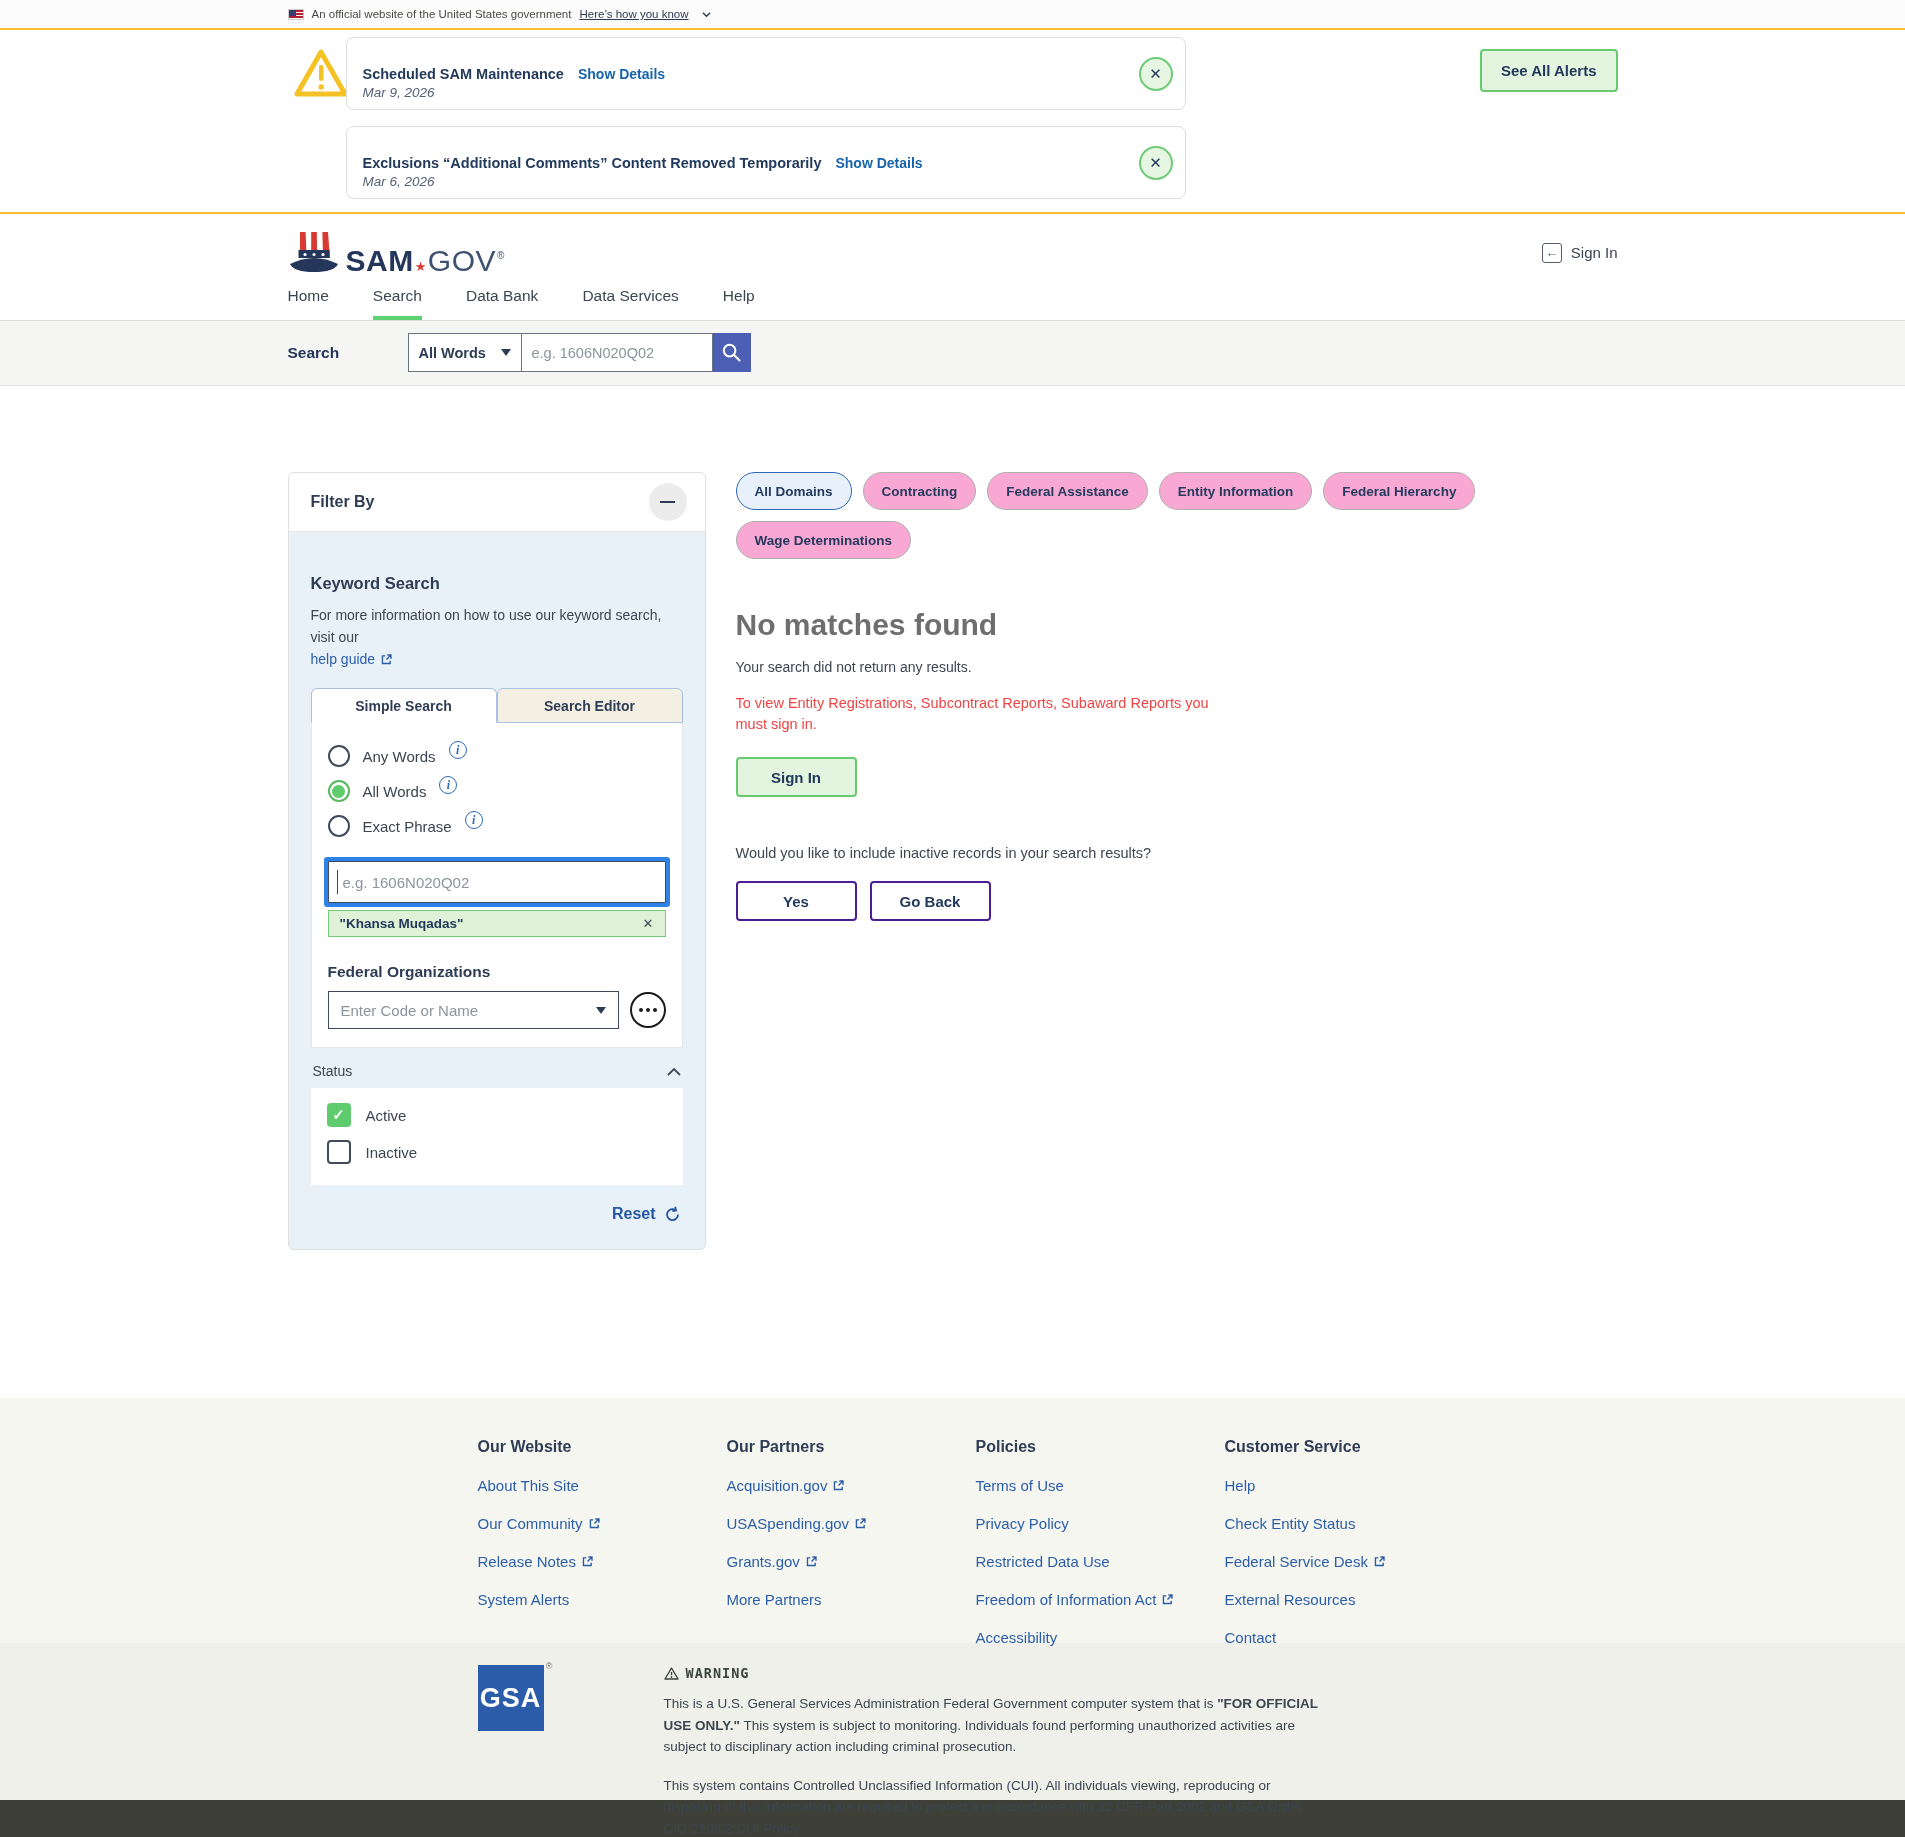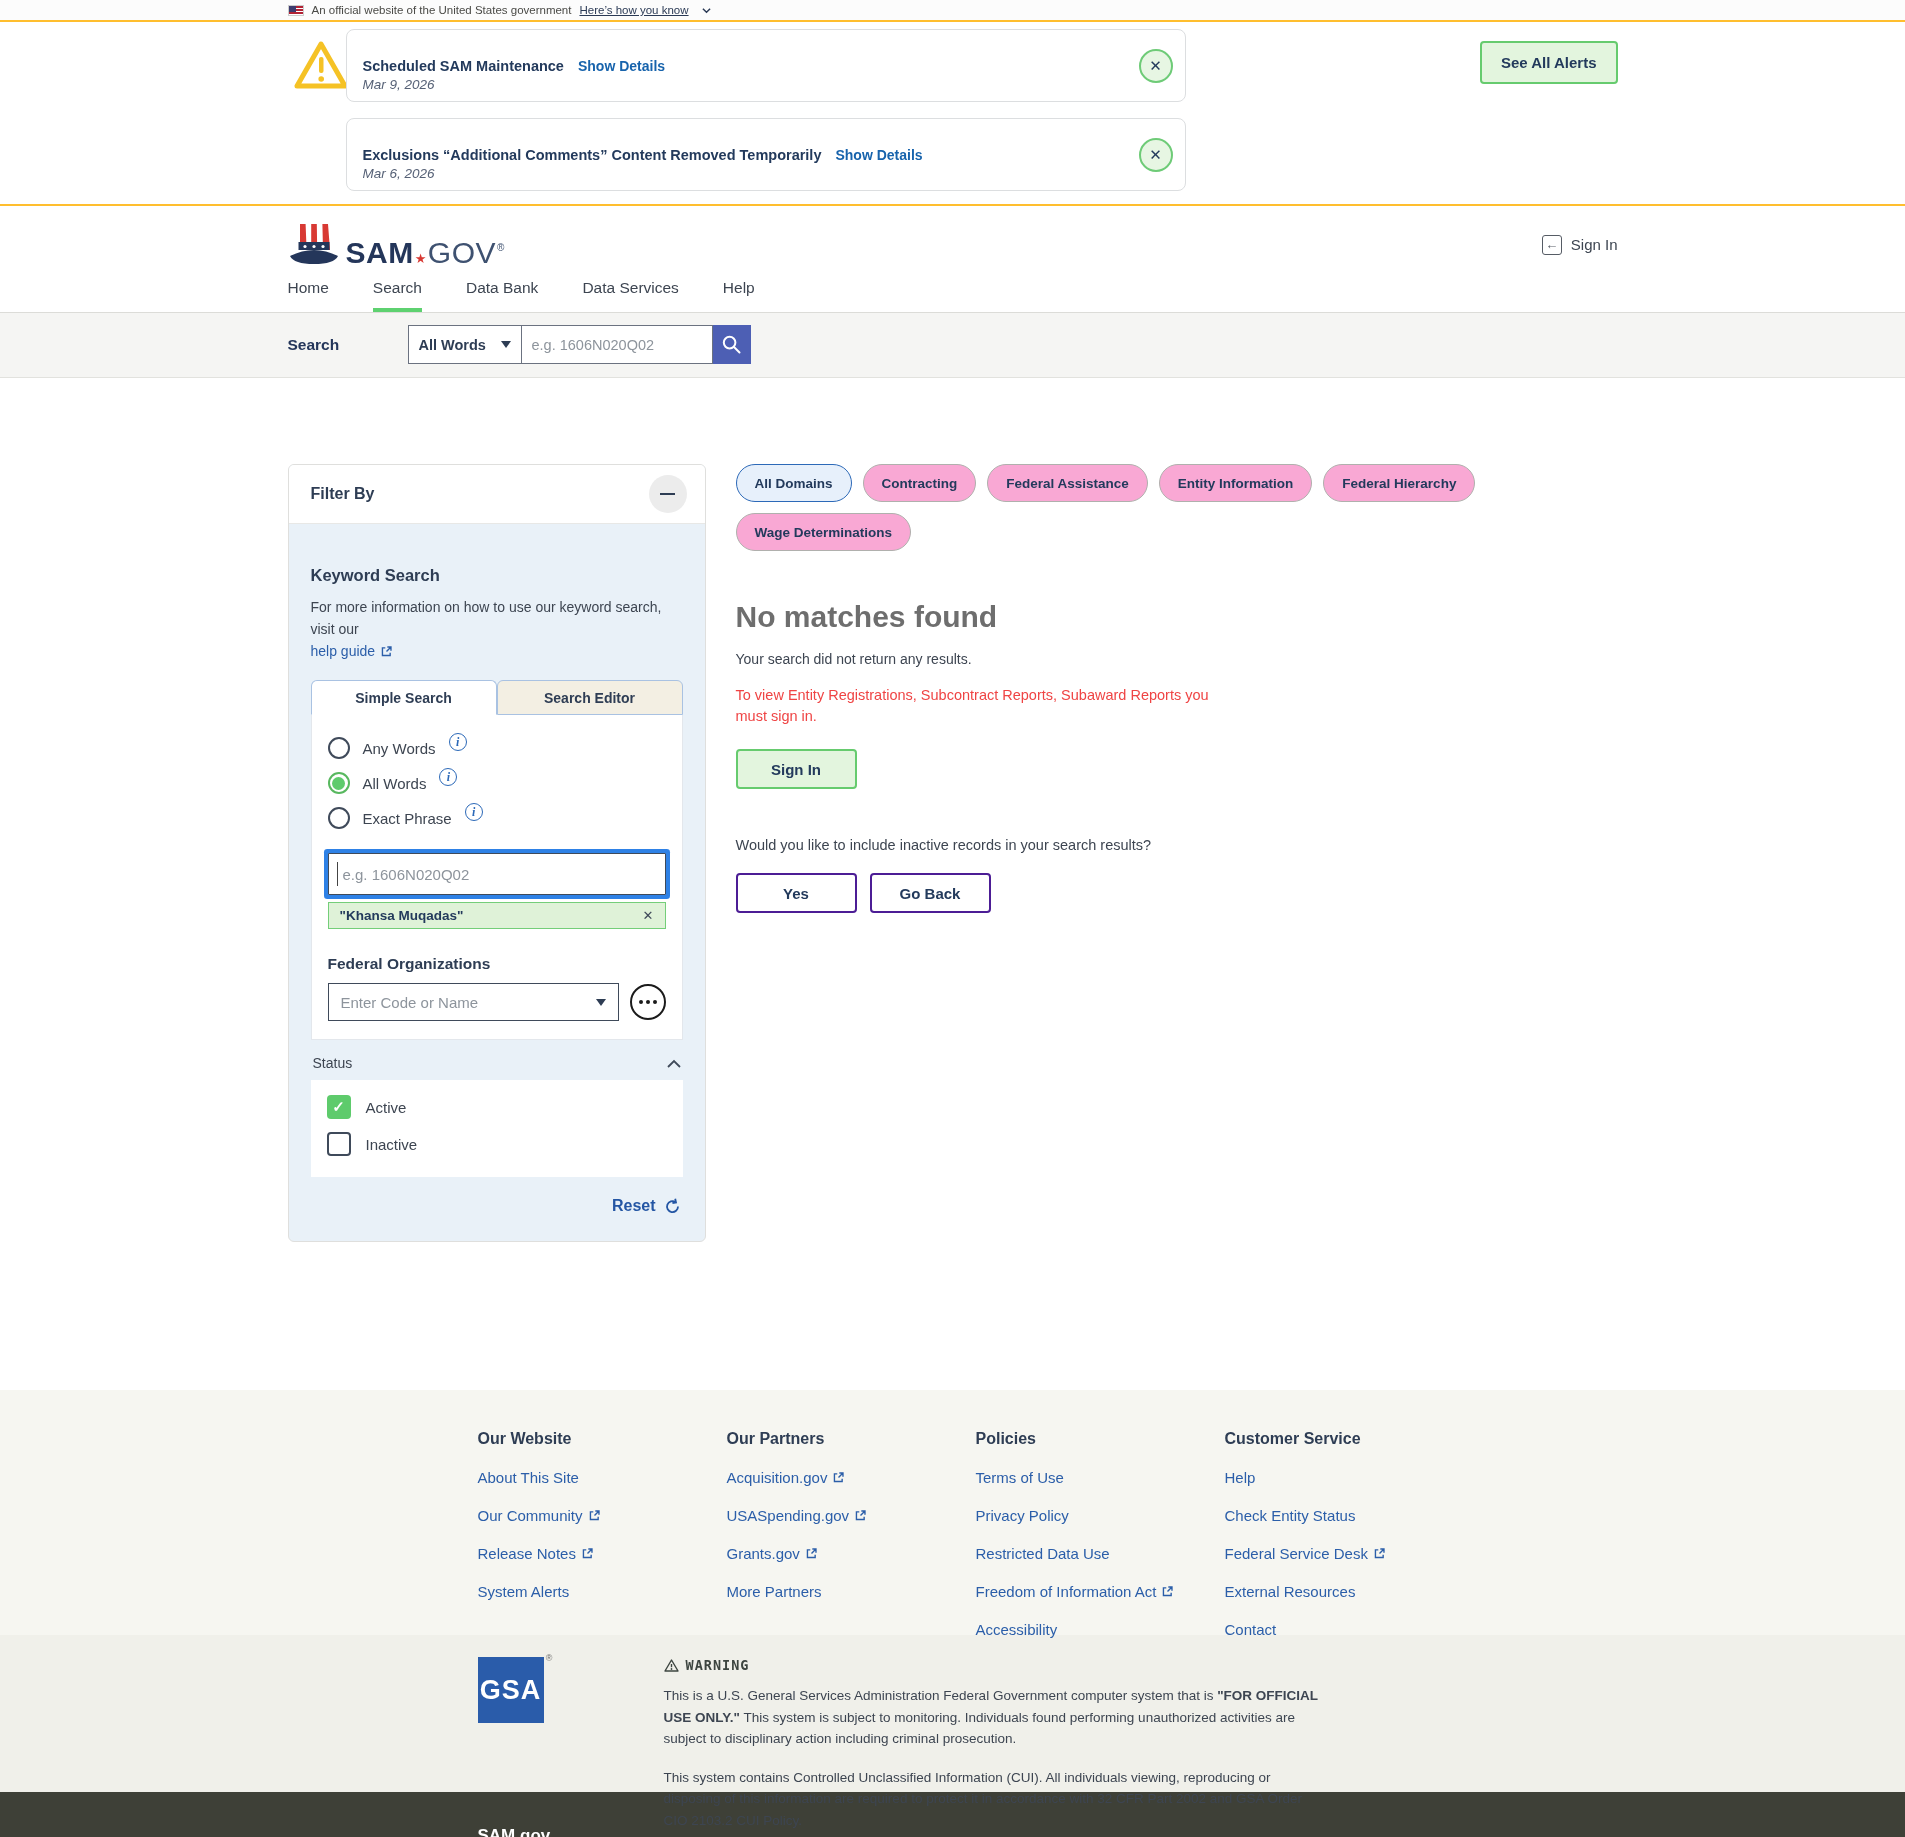--- a/index.html
+++ b/index.html
@@ -5,21 +5,21 @@
   * { box-sizing: border-box; margin: 0; padding: 0; }
   html,body { width:1905px; }
   body {
     height:1837px; overflow:hidden; background:#fff;
     font-family:"Liberation Sans", sans-serif; color:#3d4551;
   }
   .container { width:1330px; margin:0 auto; position:relative; }
 
   
   .gov-banner { background:#fcfcfc; border-bottom:2px solid #ffbe2e; }
-  .gov-banner .container { display:flex; align-items:center; height:20px; gap:8px; }
+  .gov-banner .container { display:flex; align-items:center; height:28px; gap:8px; }
   .usflag { width:16px; height:11px; position:relative; flex:0 0 auto;
     background:repeating-linear-gradient(#b22234 0 1.6px,#fff 1.6px 3.2px); border:0.5px solid #ccc; }
   .usflag::after { content:""; position:absolute; left:0; top:0; width:7px; height:6px; background:#3c3b6e; }
   .gov-banner-text { font-size:11.5px; color:#4a4a46; }
   .gov-banner-link { font-size:11.5px; color:#2b3a55; text-decoration:underline; cursor:pointer;
     display:inline-flex; align-items:center; gap:13px; }
   .chev-down { width:9px; height:9px; }
 
   
   .alerts { background:#fff; border-bottom:2px solid #ffbe2e; padding:7px 0 13px; }

